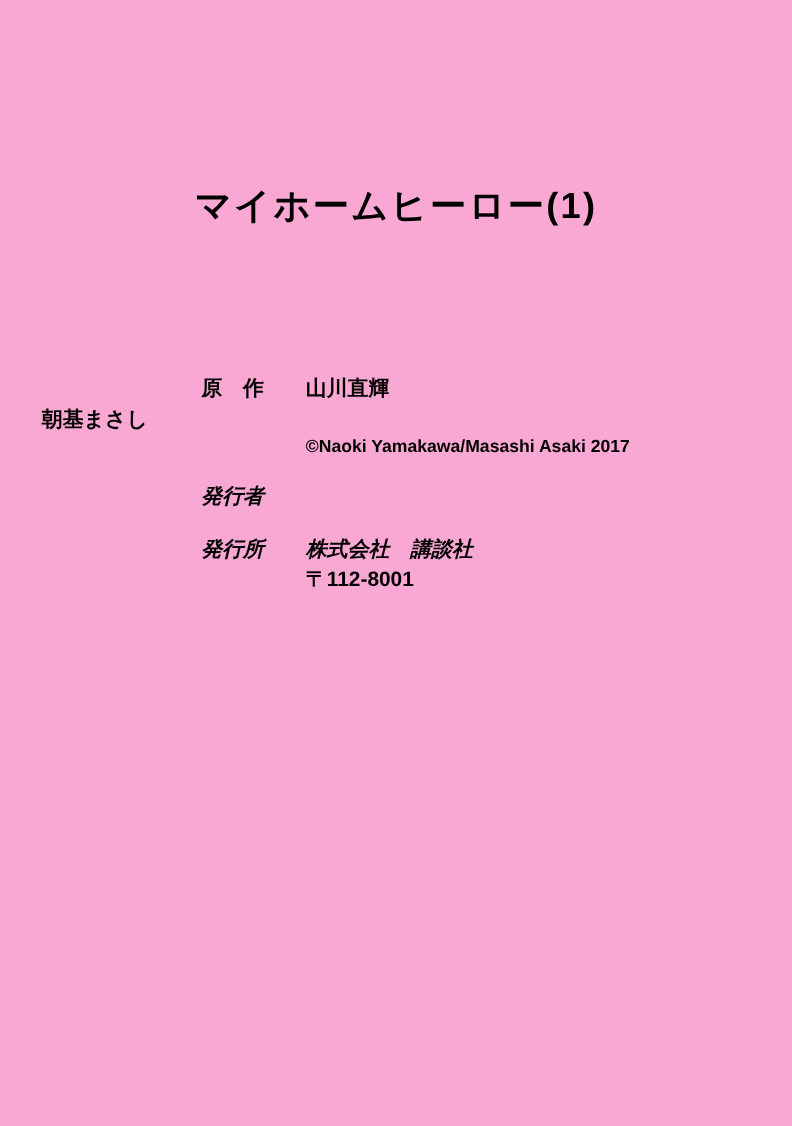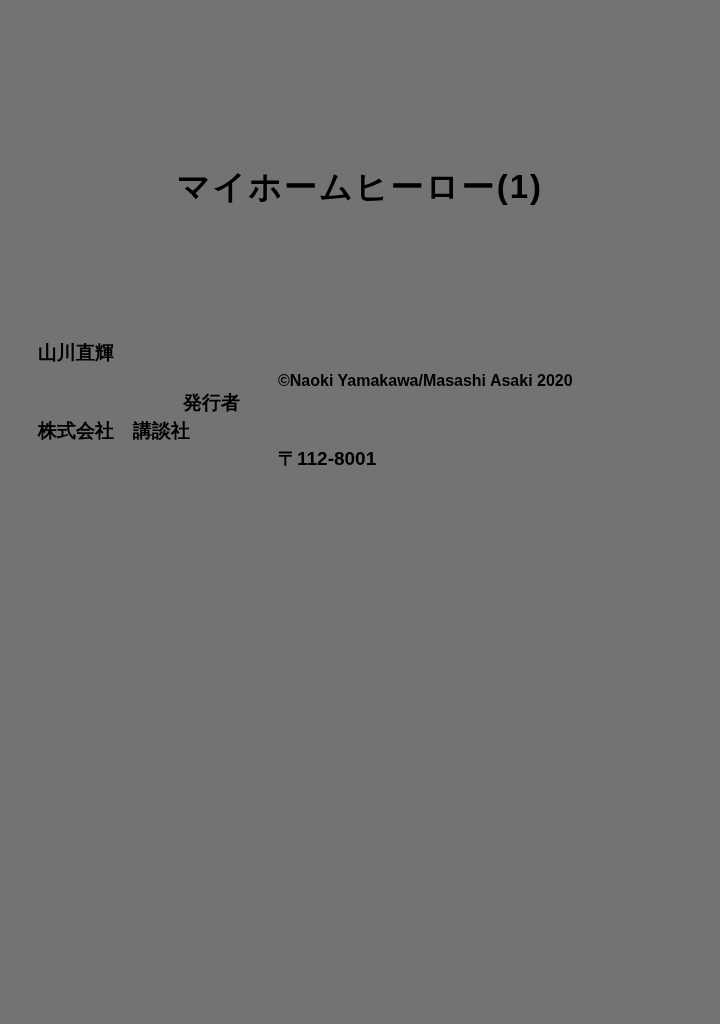--- a/index.html
+++ b/index.html
@@ -13,21 +13,21 @@
     font-family: "Liberation Sans", sans-serif;
     color: #000000;
     position: relative;
     overflow: hidden;
   }
   .page {
     width: 720px;
     height: 1024px;
     box-sizing: border-box;
     position: relative;
-    background: #737373;
+    background: #f9a8d4;
   }
   .title {
     text-align: center;
     font-size: 33px;
     font-weight: bold;
     letter-spacing: 2px;
     margin: 0;
     position: absolute;
     top: 165px;
     left: 0;
@@ -65,20 +65,22 @@
     box-sizing: border-box;
     white-space: nowrap;
   }
   .row .val {
     font-size: 19px;
     font-weight: bold;
     padding-left: 38px;
     white-space: nowrap;
   }
   .row.gap-top {
+    margin-top: 22px;
+    font-style: italic;
   }
   .copyright {
     font-size: 16px;
     font-weight: bold;
     margin-left: 278px;
     margin-top: 4px;
     white-space: nowrap;
   }
   .subline {
     font-size: 19px;
@@ -92,33 +94,36 @@
 <body>
 
 <div class="page">
 
   <h1 class="title">マイホームヒーロー(1)</h1>
 
 
   <div class="colophon">
 
     <div class="row">
+      <div class="lbl">原　作</div>
       <div class="val">山川直輝</div>
     </div>
 
     <div class="row">
+      <div class="val">朝基まさし</div>
     </div>
 
-    <div class="copyright">©Naoki Yamakawa/Masashi Asaki 2020</div>
+    <div class="copyright">©Naoki Yamakawa/Masashi Asaki 2017</div>
 
     <div class="row gap-top">
       <div class="lbl">発行者</div>
     </div>
 
     <div class="row gap-top">
+      <div class="lbl">発行所</div>
       <div class="val">株式会社　講談社</div>
     </div>
 
     <div class="subline">〒112-8001</div>
 
   </div>
 
 </div>
 
 </body></html>

